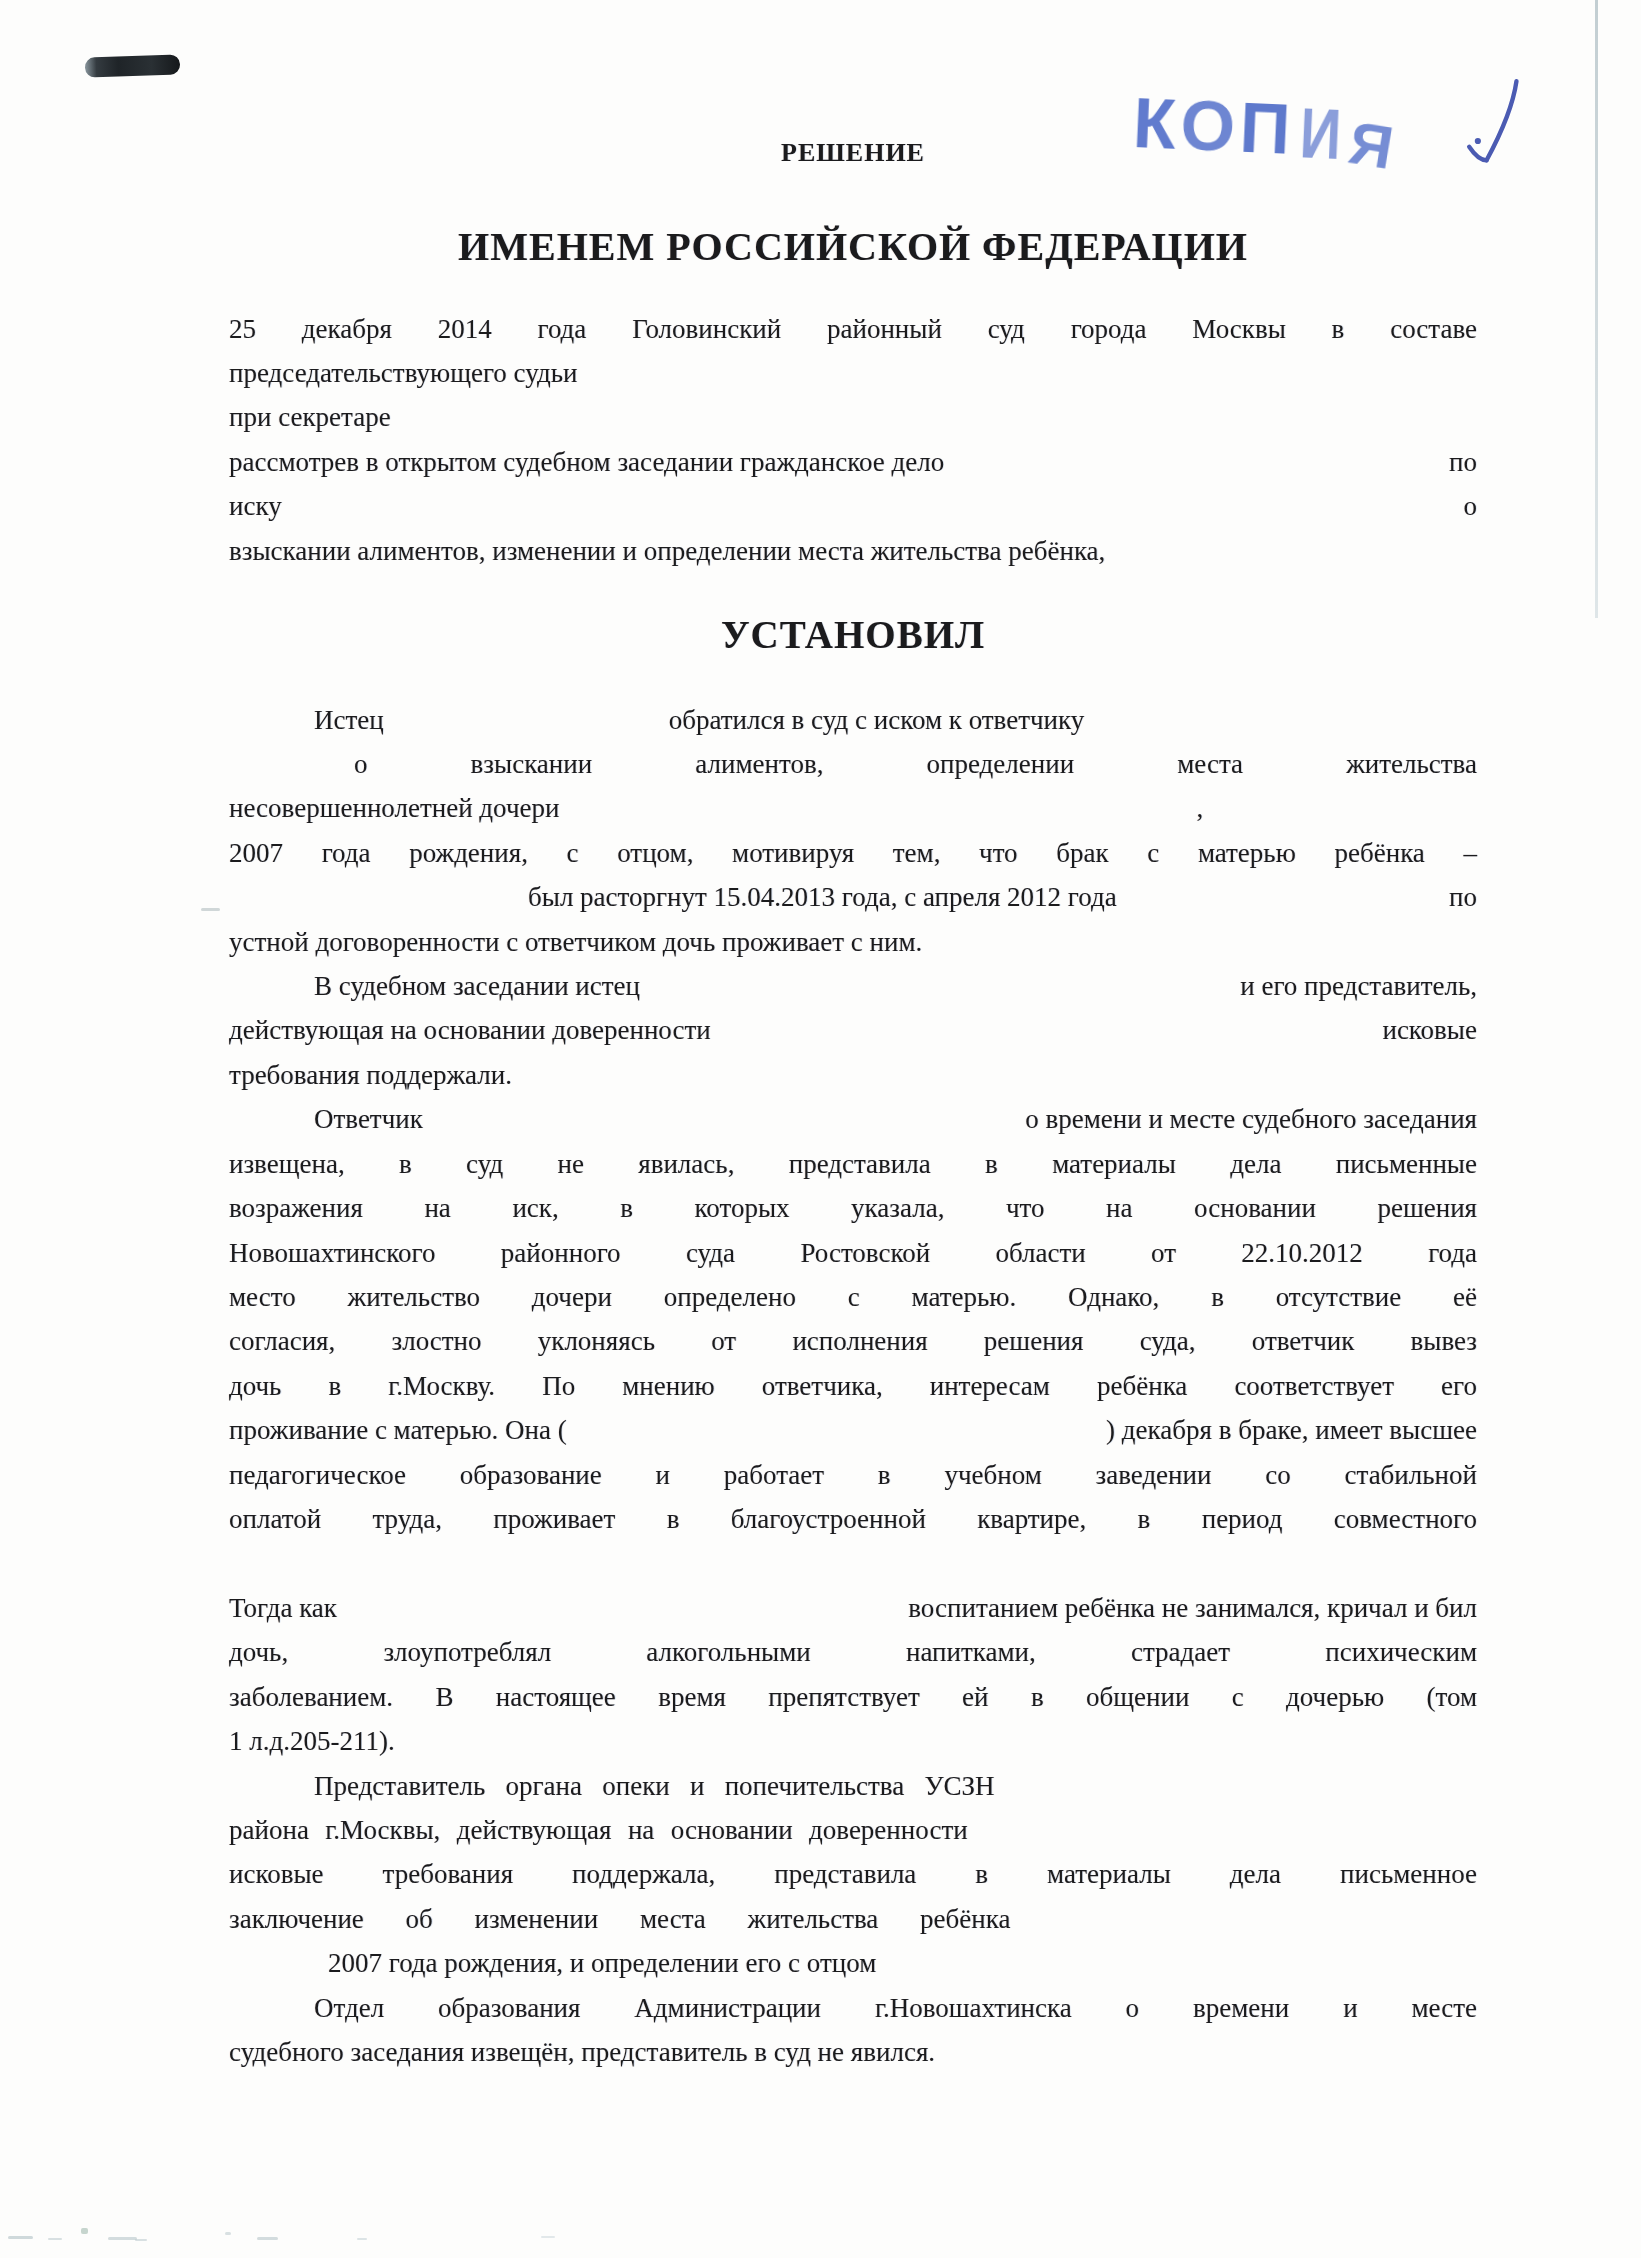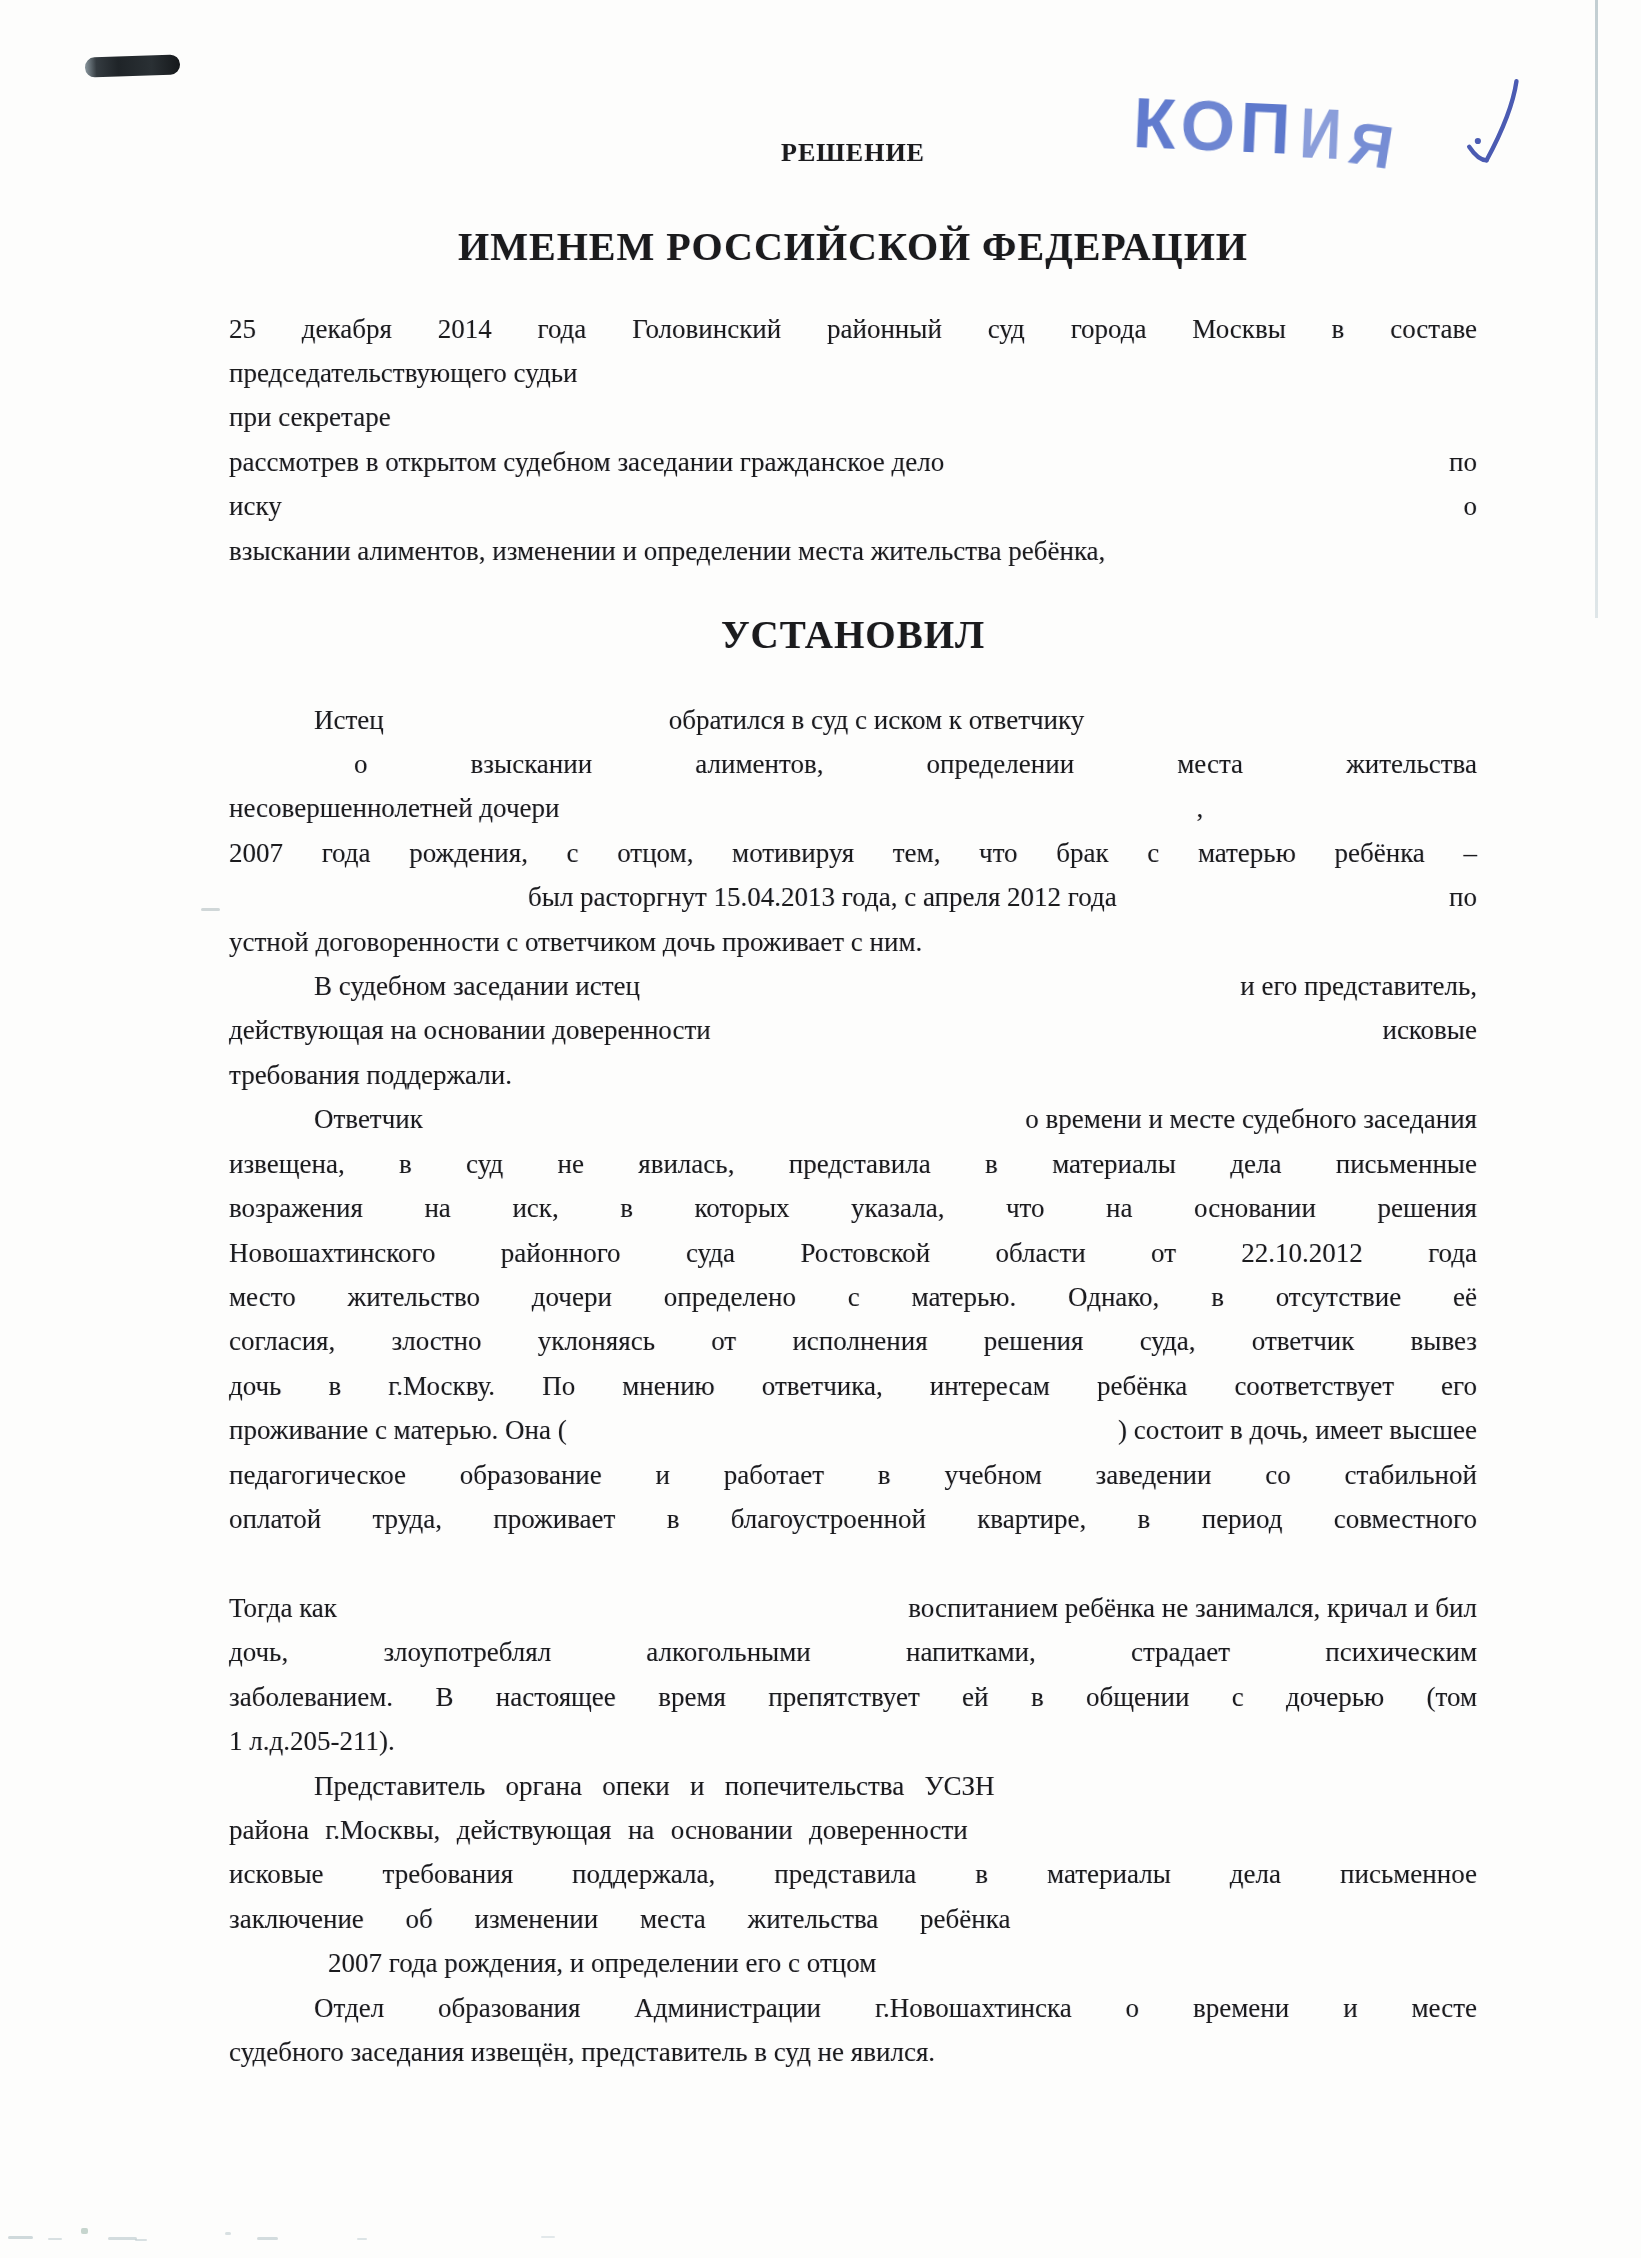--- a/index.html
+++ b/index.html
@@ -98,21 +98,21 @@
       <div class="line flex" style="left: 314px; top: 978px; width: 1163px;"><span class="t">В судебном заседании истец</span><span class="fill"></span><span class="t">и его представитель,</span></div>
       <div class="line flex" style="left: 229px; top: 1022px; width: 1248px; align-items: flex-end;"><span class="t">действующая на основании доверенности</span><span class="fill"></span><span class="t">исковые</span></div>
       <div class="line" style="left: 229px; top: 1067px; width: 1248px;">требования поддержали.</div>
       <div class="line flex" style="left: 314px; top: 1111px; width: 1163px; gap: 38px;"><span class="t">Ответчик</span><span class="fill"></span><span class="t">о времени и месте судебного заседания</span></div>
       <div class="line just" style="left: 229px; top: 1156px; width: 1248px;">извещена, в суд не явилась, представила в материалы дела письменные</div>
       <div class="line just" style="left: 229px; top: 1200px; width: 1248px;">возражения на иск, в которых указала, что на основании решения</div>
       <div class="line just" style="left: 229px; top: 1245px; width: 1248px;">Новошахтинского районного суда Ростовской области от 22.10.2012 года</div>
       <div class="line just" style="left: 229px; top: 1333px; width: 1248px;">согласия, злостно уклоняясь от исполнения решения суда, ответчик вывез</div>
       <div class="line just" style="left: 229px; top: 1289px; width: 1248px;">место жительство дочери определено с матерью. Однако, в отсутствие её</div>
       <div class="line just" style="left: 229px; top: 1378px; width: 1248px;">дочь в г.Москву. По мнению ответчика, интересам ребёнка соответствует его</div>
-      <div class="line flex" style="left: 229px; top: 1422px; width: 1248px;"><span class="t">проживание с матерью. Она (</span><span class="fill"></span><span class="t">) состоит в дочь, имеет высшее</span></div>
+      <div class="line flex" style="left: 229px; top: 1422px; width: 1248px;"><span class="t">проживание с матерью. Она (</span><span class="fill"></span><span class="t">) декабря в браке, имеет высшее</span></div>
       <div class="line just" style="left: 229px; top: 1467px; width: 1248px;">педагогическое образование и работает в учебном заведении со стабильной</div>
       <div class="line just" style="left: 229px; top: 1511px; width: 1248px;">оплатой труда, проживает в благоустроенной квартире, в период совместного</div>
       <div class="line flex" style="left: 229px; top: 1600px; width: 1248px;"><span class="t">Тогда как</span><span class="fill"></span><span class="t">воспитанием ребёнка не занимался, кричал и бил</span></div>
       <div class="line just" style="left: 229px; top: 1644px; width: 1248px;">дочь, злоупотреблял алкогольными напитками, страдает психическим</div>
       <div class="line just" style="left: 229px; top: 1689px; width: 1248px;">заболеванием. В настоящее время препятствует ей в общении с дочерью (том</div>
       <div class="line" style="left: 229px; top: 1733px; width: 1248px;">1 л.д.205-211).</div>
       <div class="line" style="left: 314px; top: 1778px; width: 1163px; word-spacing: 13.5px;">Представитель органа опеки и попечительства УСЗН</div>
       <div class="line" style="left: 229px; top: 1822px; width: 1248px; word-spacing: 9.7px;">района г.Москвы, действующая на основании доверенности</div>
       <div class="line just" style="left: 229px; top: 1866px; width: 1248px;">исковые требования поддержала, представила в материалы дела письменное</div>
       <div class="line" style="left: 229px; top: 1911px; width: 1248px; word-spacing: 35px;">заключение об изменении места жительства ребёнка</div>

